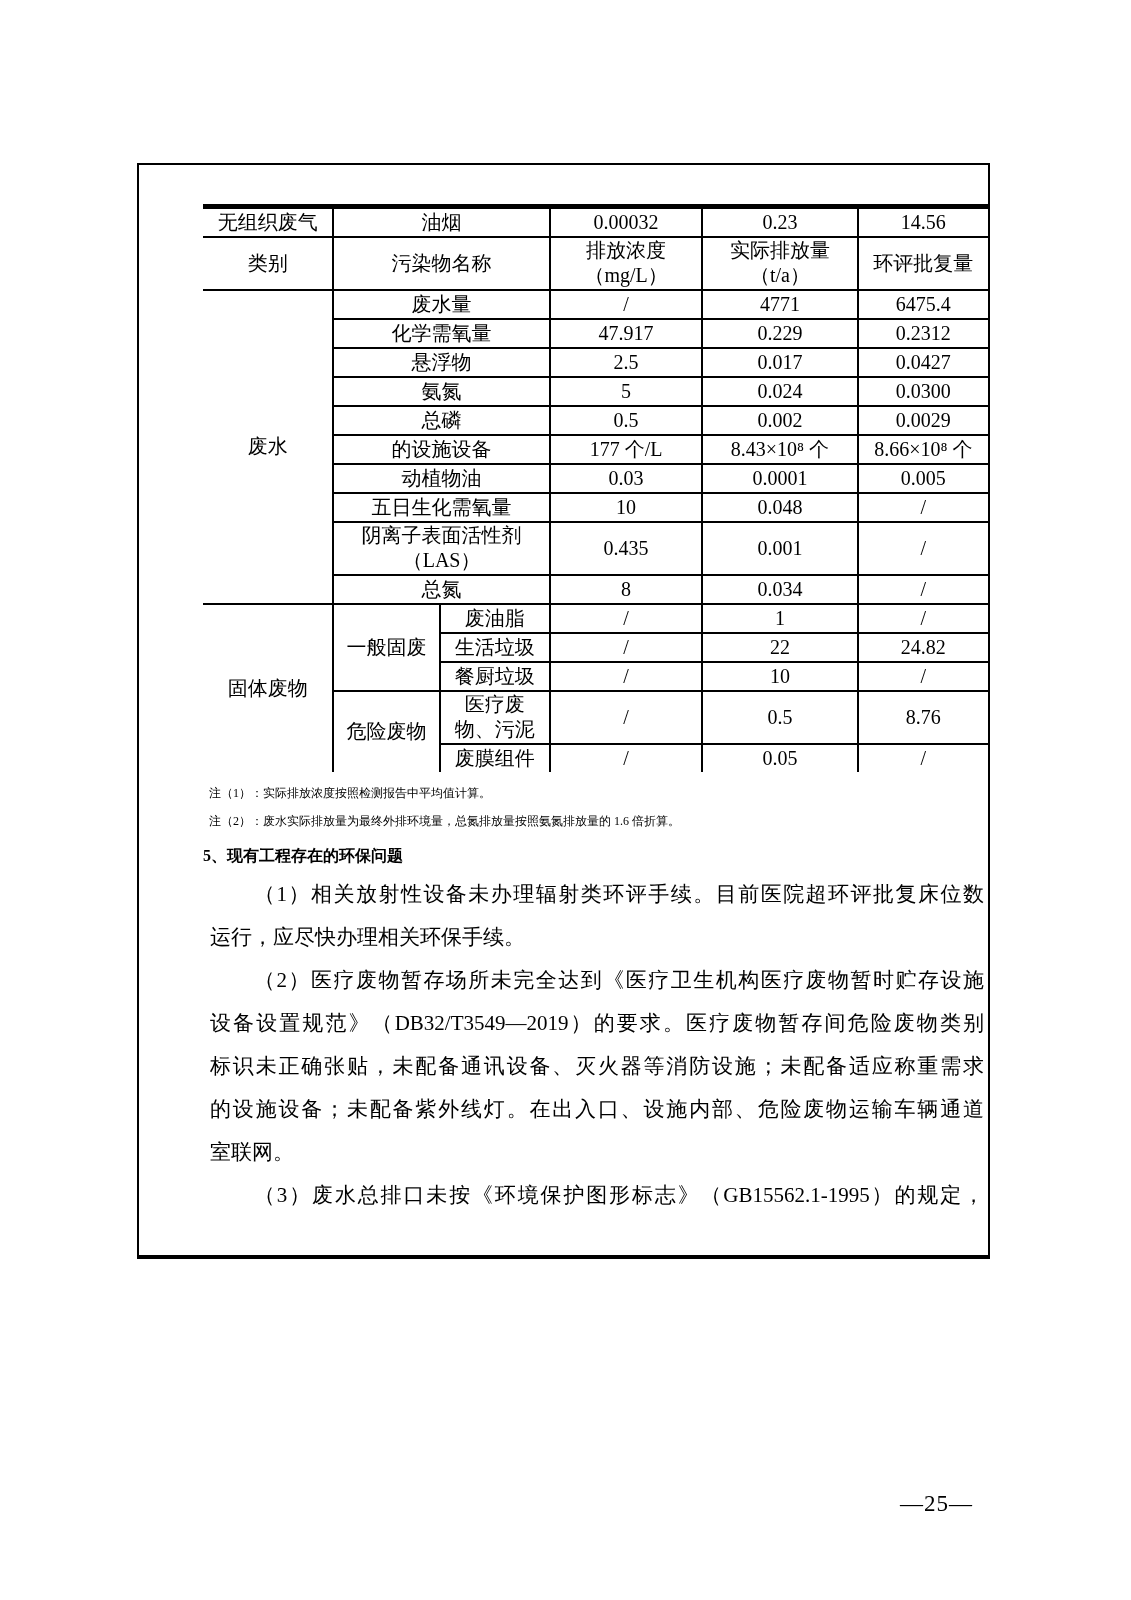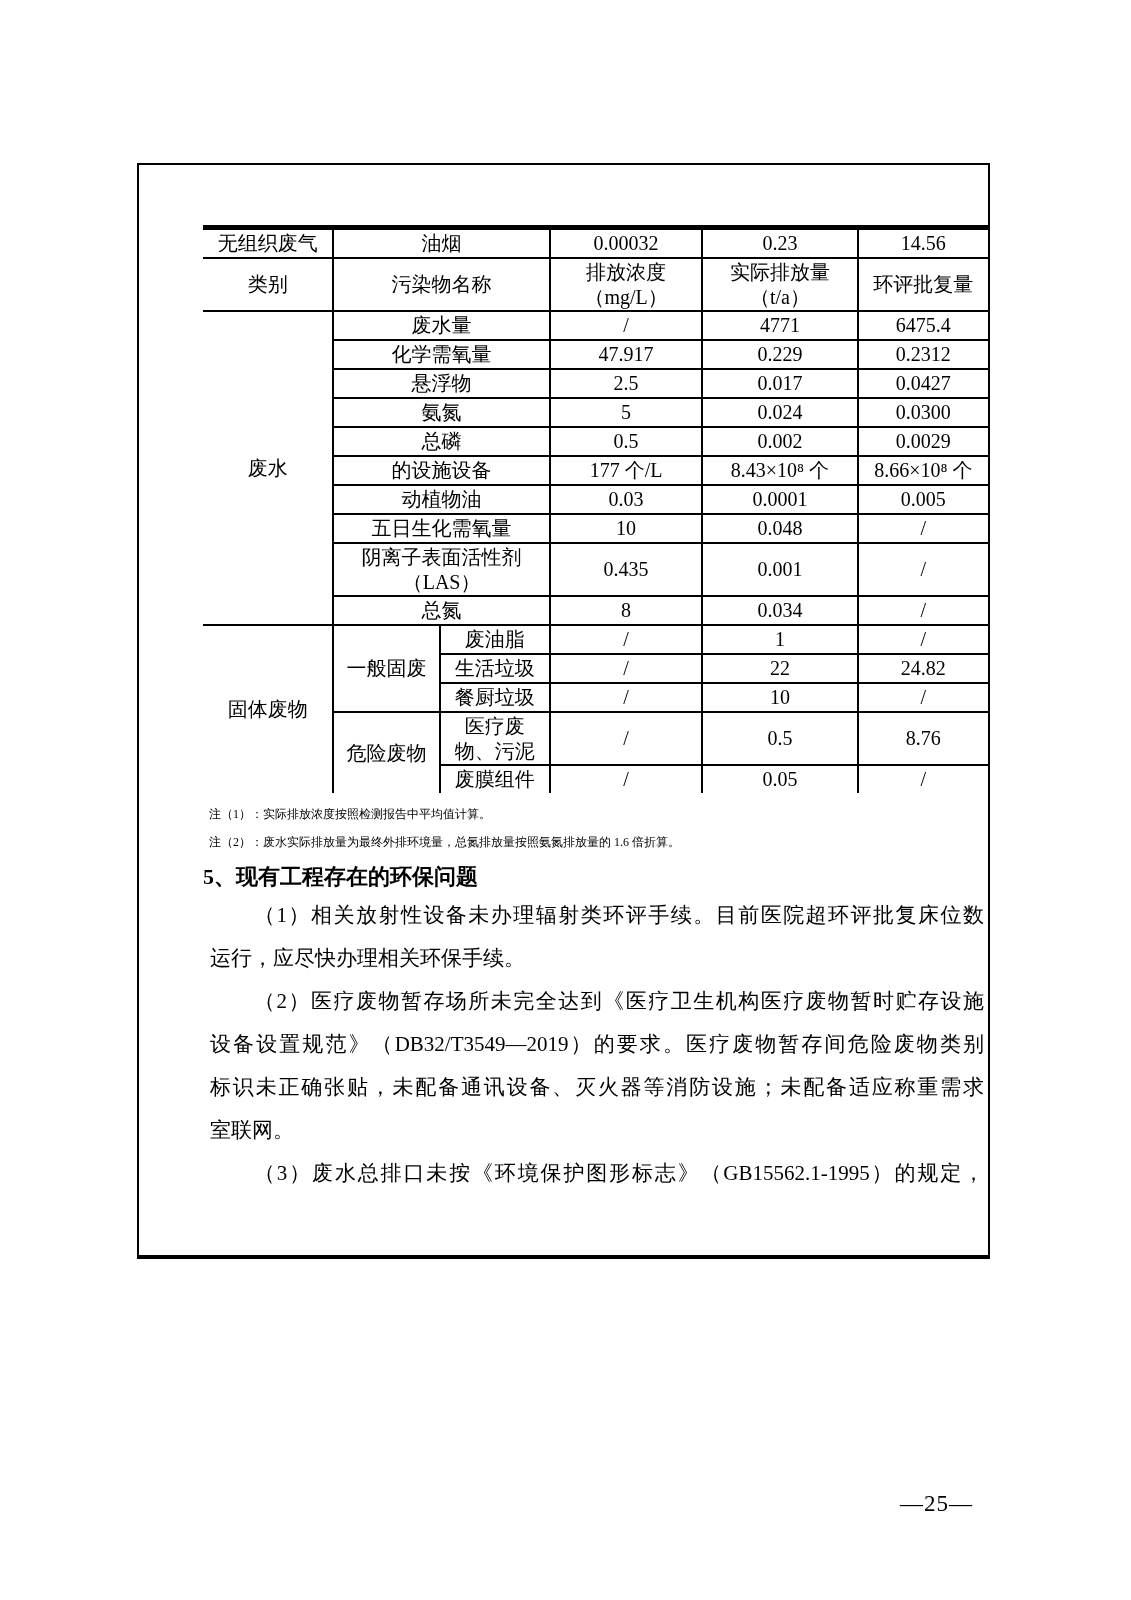--- a/index.html
+++ b/index.html
@@ -21,21 +21,21 @@
   }
   table.emissions td{
     border:2px solid #000;text-align:center;vertical-align:middle;
     padding:0 2px;overflow:hidden;
   }
   tr.std{height:27px;}
   tr.tall{height:53px;}
   .ln{display:block;line-height:25px;}
   .notes{padding:7px 4px 0 6px;font-size:12px;}
   .note{line-height:28px;}
-  .heading{margin-top:6px;font-weight:bold;font-size:22px;line-height:29px;}
+  .heading{margin-top:6px;font-weight:bold;font-size:16px;line-height:29px;}
   .paras{margin-top:3px;padding:0 4px 0 7px;font-size:21px;}
   .pline{
     height:43px;line-height:43px;overflow:hidden;
     text-align:justify;text-align-last:justify;
   }
   .pline.first{text-indent:44px;}
   .pline.last{text-align-last:left;}
   .page-number{position:absolute;left:884px;top:1491px;font-size:23px;letter-spacing:1px;margin-left:16px;}
 </style>
 </head>
@@ -189,20 +189,21 @@
 
     <div class="heading">5、现有工程存在的环保问题</div>
 
     <div class="paras">
       <div class="pline first">（1）相关放射性设备未办理辐射类环评手续。目前医院超环评批复床位数</div>
       <div class="pline last">运行，应尽快办理相关环保手续。</div>
 
       <div class="pline first">（2）医疗废物暂存场所未完全达到《医疗卫生机构医疗废物暂时贮存设施</div>
       <div class="pline">设备设置规范》（DB32/T3549—2019）的要求。医疗废物暂存间危险废物类别</div>
       <div class="pline">标识未正确张贴，未配备通讯设备、灭火器等消防设施；未配备适应称重需求</div>
+      <div class="pline">的设施设备；未配备紫外线灯。在出入口、设施内部、危险废物运输车辆通道</div>
       <div class="pline last">室联网。</div>
 
       <div class="pline first">（3）废水总排口未按《环境保护图形标志》（GB15562.1-1995）的规定，</div>
 
     </div>
   </div>
 </div>
 
 <div class="page-number">—25—</div>
 

